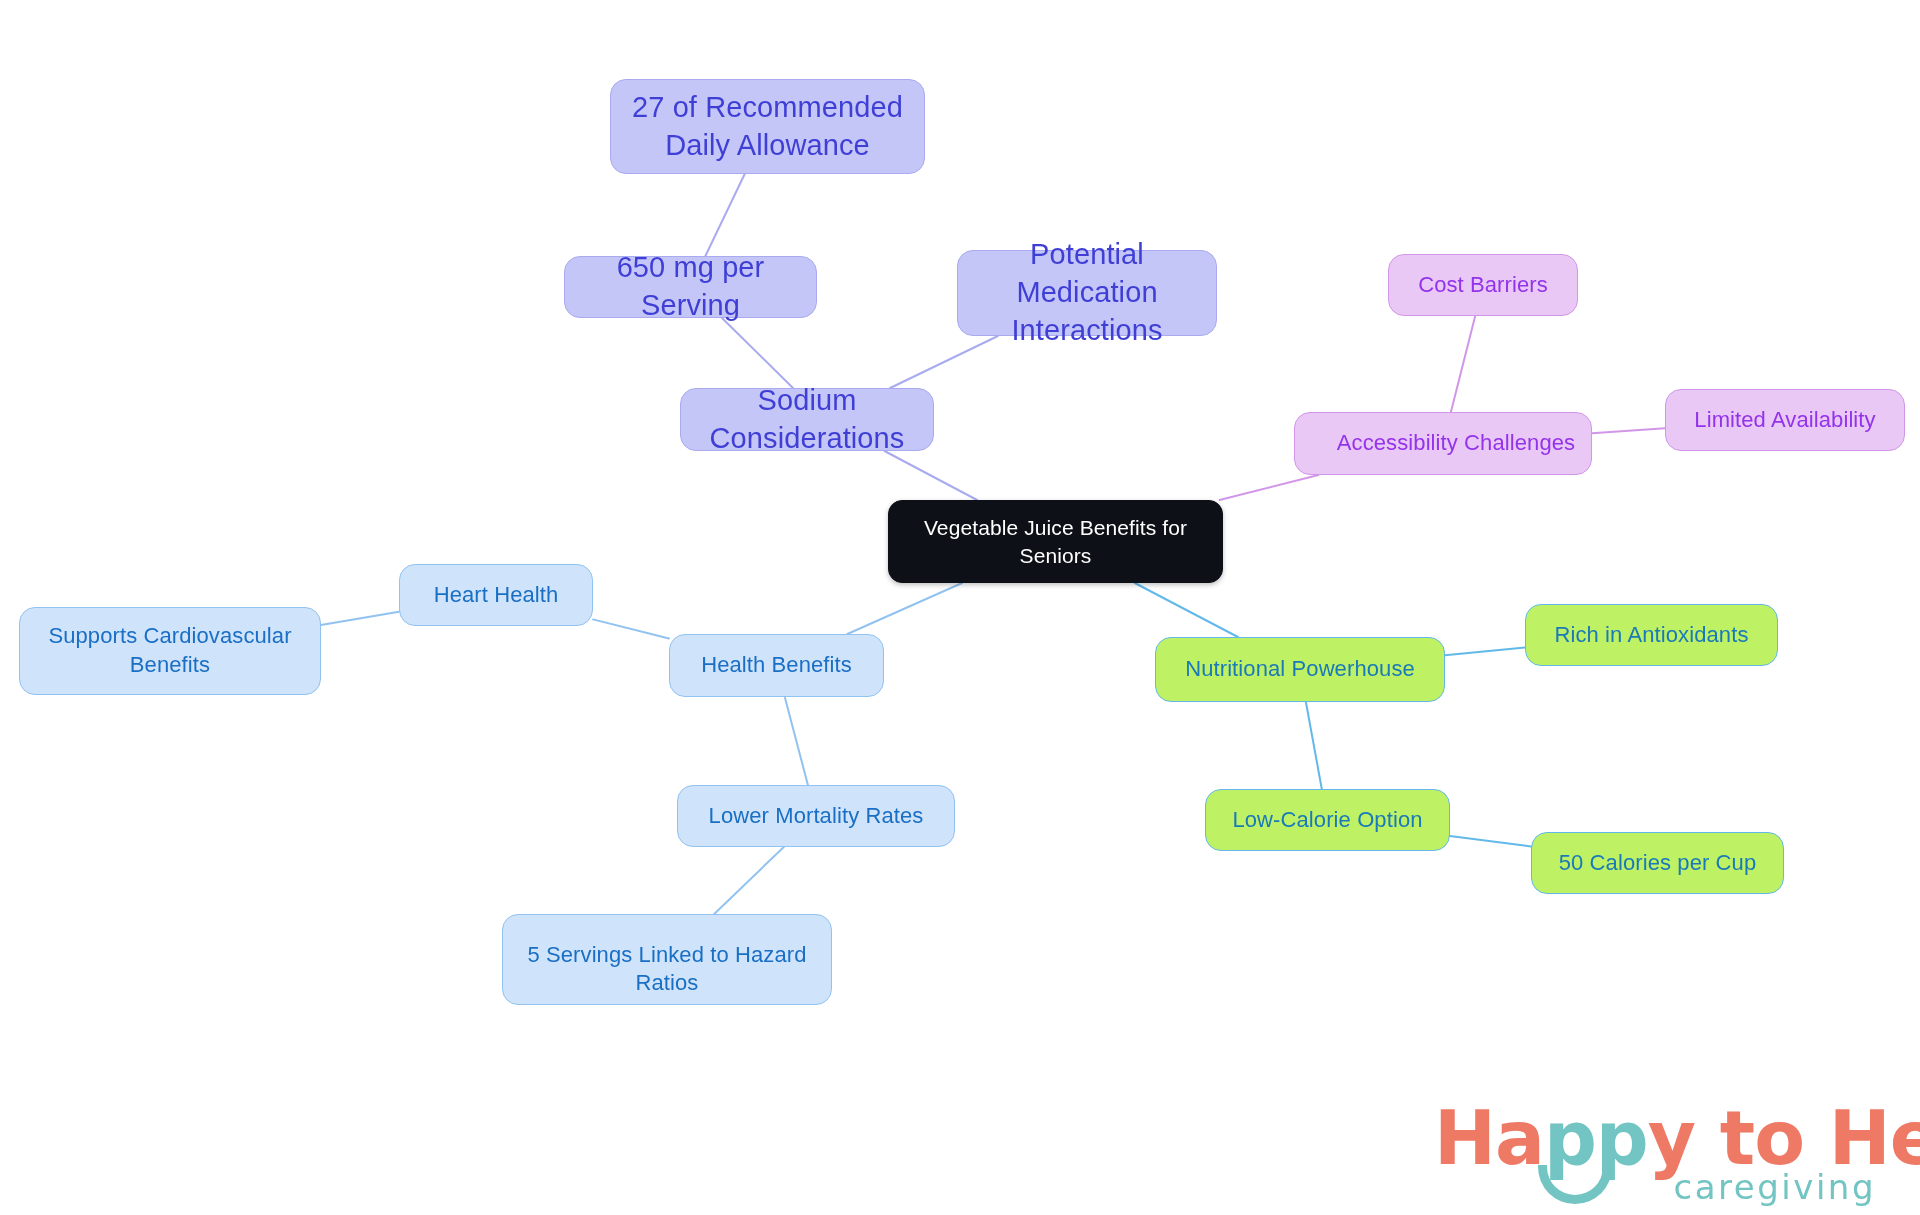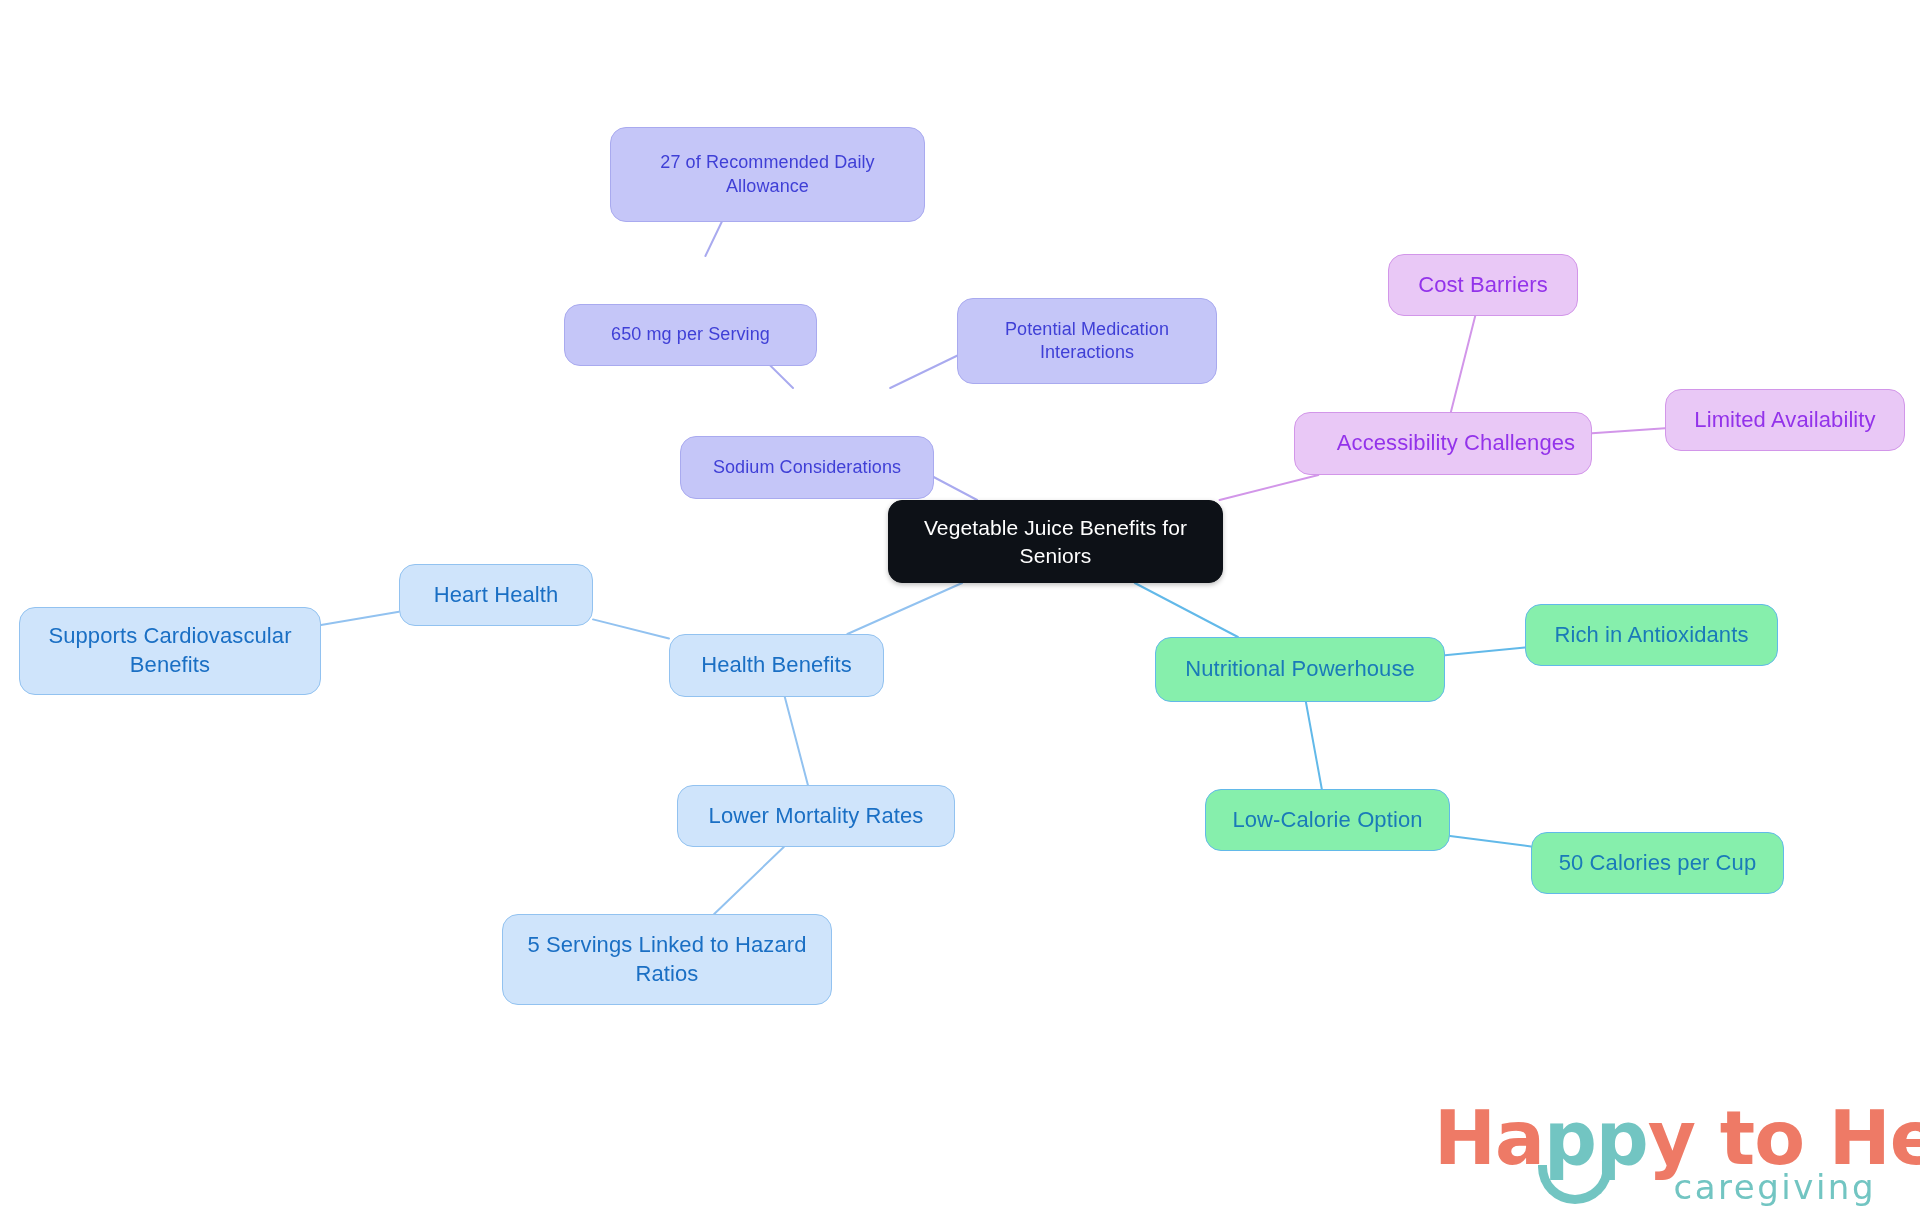--- a/index.html
+++ b/index.html
@@ -53,40 +53,39 @@
     color: #ffffff;
     font-size: 21px;
     border-radius: 14px;
     box-shadow: 0 2px 5px rgba(0,0,0,0.25);
   }
 
   .node.purple {
     background: #c5c6f8;
     border-color: #a9aaef;
     color: #3f3fd6;
-    font-size: 18px;
-    margin-top: 48px;
+    font-size: 29px;
   }
 
   .node.pink {
     background: #e9c8f6;
     border-color: #d296e9;
     color: #9333ea;
     font-size: 22px;
   }
 
   .node.blue {
     background: #cfe4fb;
     border-color: #92c2f0;
     color: #1a6fc4;
     font-size: 22px;
   }
 
   .node.cyan {
-    background: #86efac;
+    background: #bef264;
     border-color: #62b9e9;
     color: #1a7ab8;
     font-size: 22px;
   }
 
   
   #logo {
     position: absolute;
     left: 1434px;
     top: 1095px;
@@ -178,21 +177,21 @@
       </div>
       <div class="node blue" style="left: 399px; top: 564px; width: 194px; height: 62px;">
         <span>Heart Health</span>
       </div>
       <div class="node blue" style="left: 19px; top: 607px; width: 302px; height: 88px;">
         <span>Supports Cardiovascular Benefits</span>
       </div>
       <div class="node blue" style="left: 677px; top: 785px; width: 278px; height: 62px;">
         <span>Lower Mortality Rates</span>
       </div>
-      <div class="node blue" style="left: 502px; top: 914px; width: 330px; height: 91px;">
+      <div class="node blue" style="left: 502px; top: 914px; width: 330px; height: 91px; align-items: flex-end;">
         <span>5 Servings Linked to Hazard Ratios</span>
       </div>
       <div class="node cyan" style="left: 1155px; top: 637px; width: 290px; height: 65px;">
         <span>Nutritional Powerhouse</span>
       </div>
       <div class="node cyan" style="left: 1525px; top: 604px; width: 253px; height: 62px;">
         <span>Rich in Antioxidants</span>
       </div>
       <div class="node cyan" style="left: 1205px; top: 789px; width: 245px; height: 62px;">
         <span>Low-Calorie Option</span>

